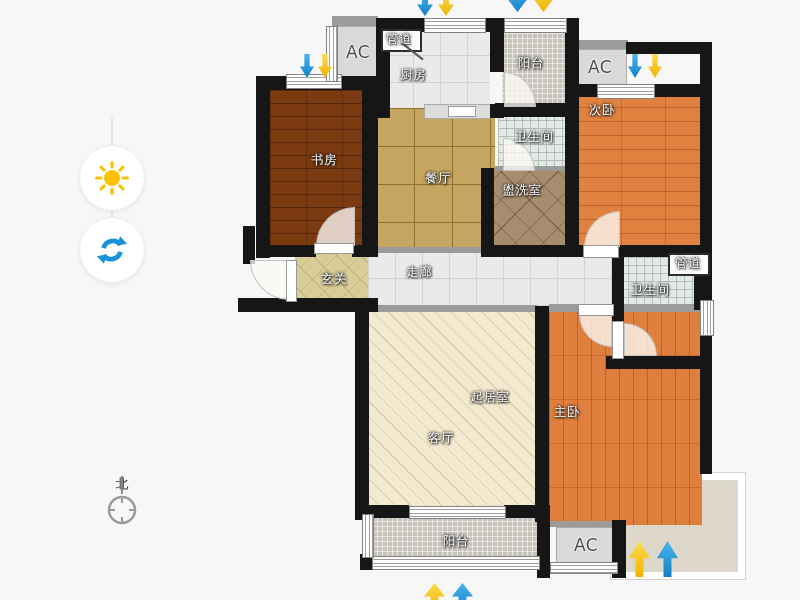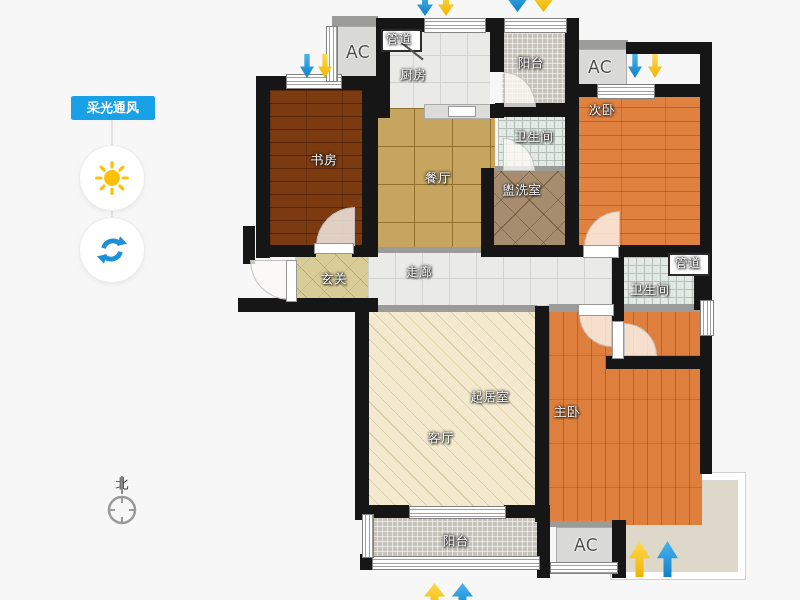--- a/index.html
+++ b/index.html
@@ -50,21 +50,20 @@
   .compass .north{position:relative;z-index:2;font-size:13px;color:#3a3a3a;line-height:16px;}
   .compass .c-line{position:absolute;left:19px;top:0;width:1.5px;height:18px;background:#8a8a8a;z-index:1;}
 </style>
 </head>
 <body>
 
 <div id="stage">
 
   <div class="abs conn" style="left:111px;top:118px;width:2px;height:32px"></div>
   <div class="abs conn" style="left:111px;top:208px;width:2px;height:14px"></div>
-  <div class="abs panel-btn">采光通风</div>
 
   <div class="abs cbtn" style="left:79px;top:145px">
     <svg width="40" height="40" viewBox="0 0 40 40">
       <circle cx="20" cy="20" r="8" fill="#ffc107"></circle>
       <g fill="#ffc107">
         <rect x="18.4" y="3" width="3.2" height="7.5" rx="1.6"></rect>
         <rect x="18.4" y="3" width="3.2" height="7.5" rx="1.6" transform="rotate(45 20 20)"></rect>
         <rect x="18.4" y="3" width="3.2" height="7.5" rx="1.6" transform="rotate(90 20 20)"></rect>
         <rect x="18.4" y="3" width="3.2" height="7.5" rx="1.6" transform="rotate(135 20 20)"></rect>
         <rect x="18.4" y="3" width="3.2" height="7.5" rx="1.6" transform="rotate(180 20 20)"></rect>

